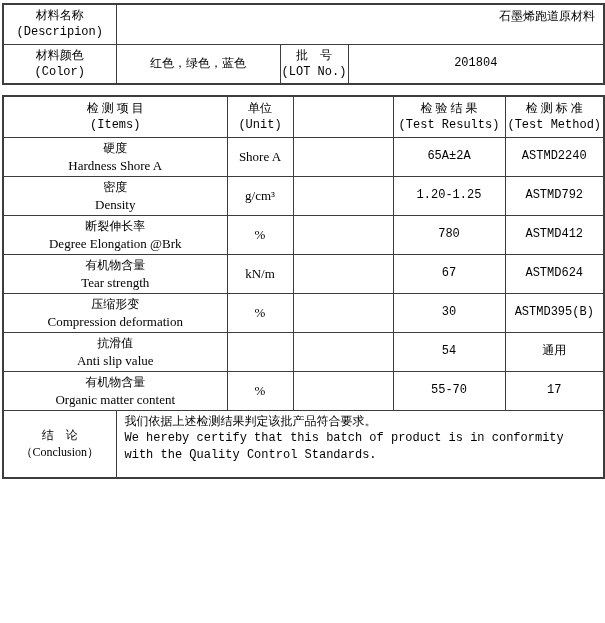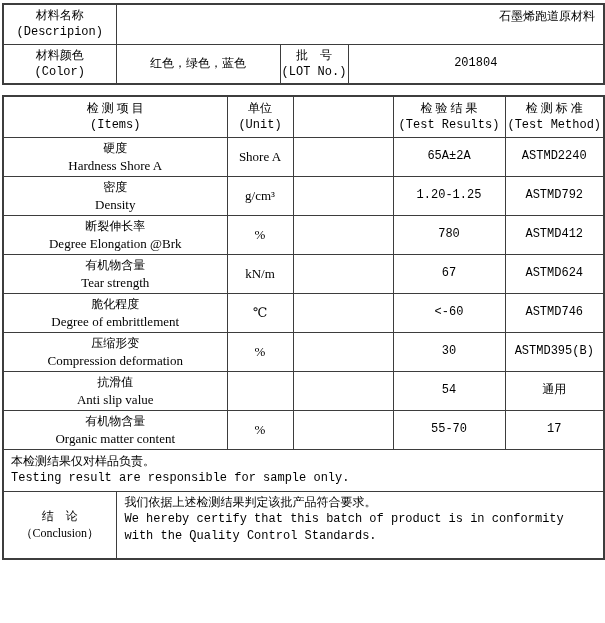--- a/index.html
+++ b/index.html
@@ -136,30 +136,20 @@
           <div class="zh">有机物含量</div>
           <div class="serif">Tear strength</div>
         </td>
         <td class="c serif">kN/m</td>
         <td class="c"></td>
         <td class="c mono">67</td>
         <td class="c mono">ASTMD624</td>
       </tr>
 
 
-      <tr class="data-row">
-        <td colspan="2" class="item-cell">
-          <div class="zh">脆化程度</div>
-          <div class="serif">Degree of embrittlement</div>
-        </td>
-        <td class="c serif">℃</td>
-        <td class="c"></td>
-        <td class="c mono">&lt;-60</td>
-        <td class="c mono">ASTMD746</td>
-      </tr>
 
       <tr class="data-row">
         <td colspan="2" class="item-cell">
           <div class="zh">压缩形变</div>
           <div class="serif">Compression deformation</div>
         </td>
         <td class="c serif">%</td>
         <td class="c"></td>
         <td class="c mono">30</td>
         <td class="c mono">ASTMD395(B)</td>
@@ -180,26 +170,20 @@
         <td colspan="2" class="item-cell">
           <div class="zh">有机物含量</div>
           <div class="serif">Organic matter content</div>
         </td>
         <td class="c serif">%</td>
         <td class="c"></td>
         <td class="c mono">55-70</td>
         <td class="c mono">17</td>
       </tr>
 
-      <tr class="note-row">
-        <td colspan="6" class="note-cell">
-          <div class="zh">本检测结果仅对样品负责。</div>
-          <div class="mono">Testing result are responsible for sample only.</div>
-        </td>
-      </tr>
 
       <tr class="concl-row">
         <td class="c">
           <div class="zh">结　论</div>
           <div class="zh">（Conclusion）</div>
         </td>
         <td colspan="5" class="concl-text">
           <div class="zh">我们依据上述检测结果判定该批产品符合要求。</div>
           <div class="mono">We hereby certify that this batch of product is in conformity with the Quality Control Standards.</div>
         </td>

